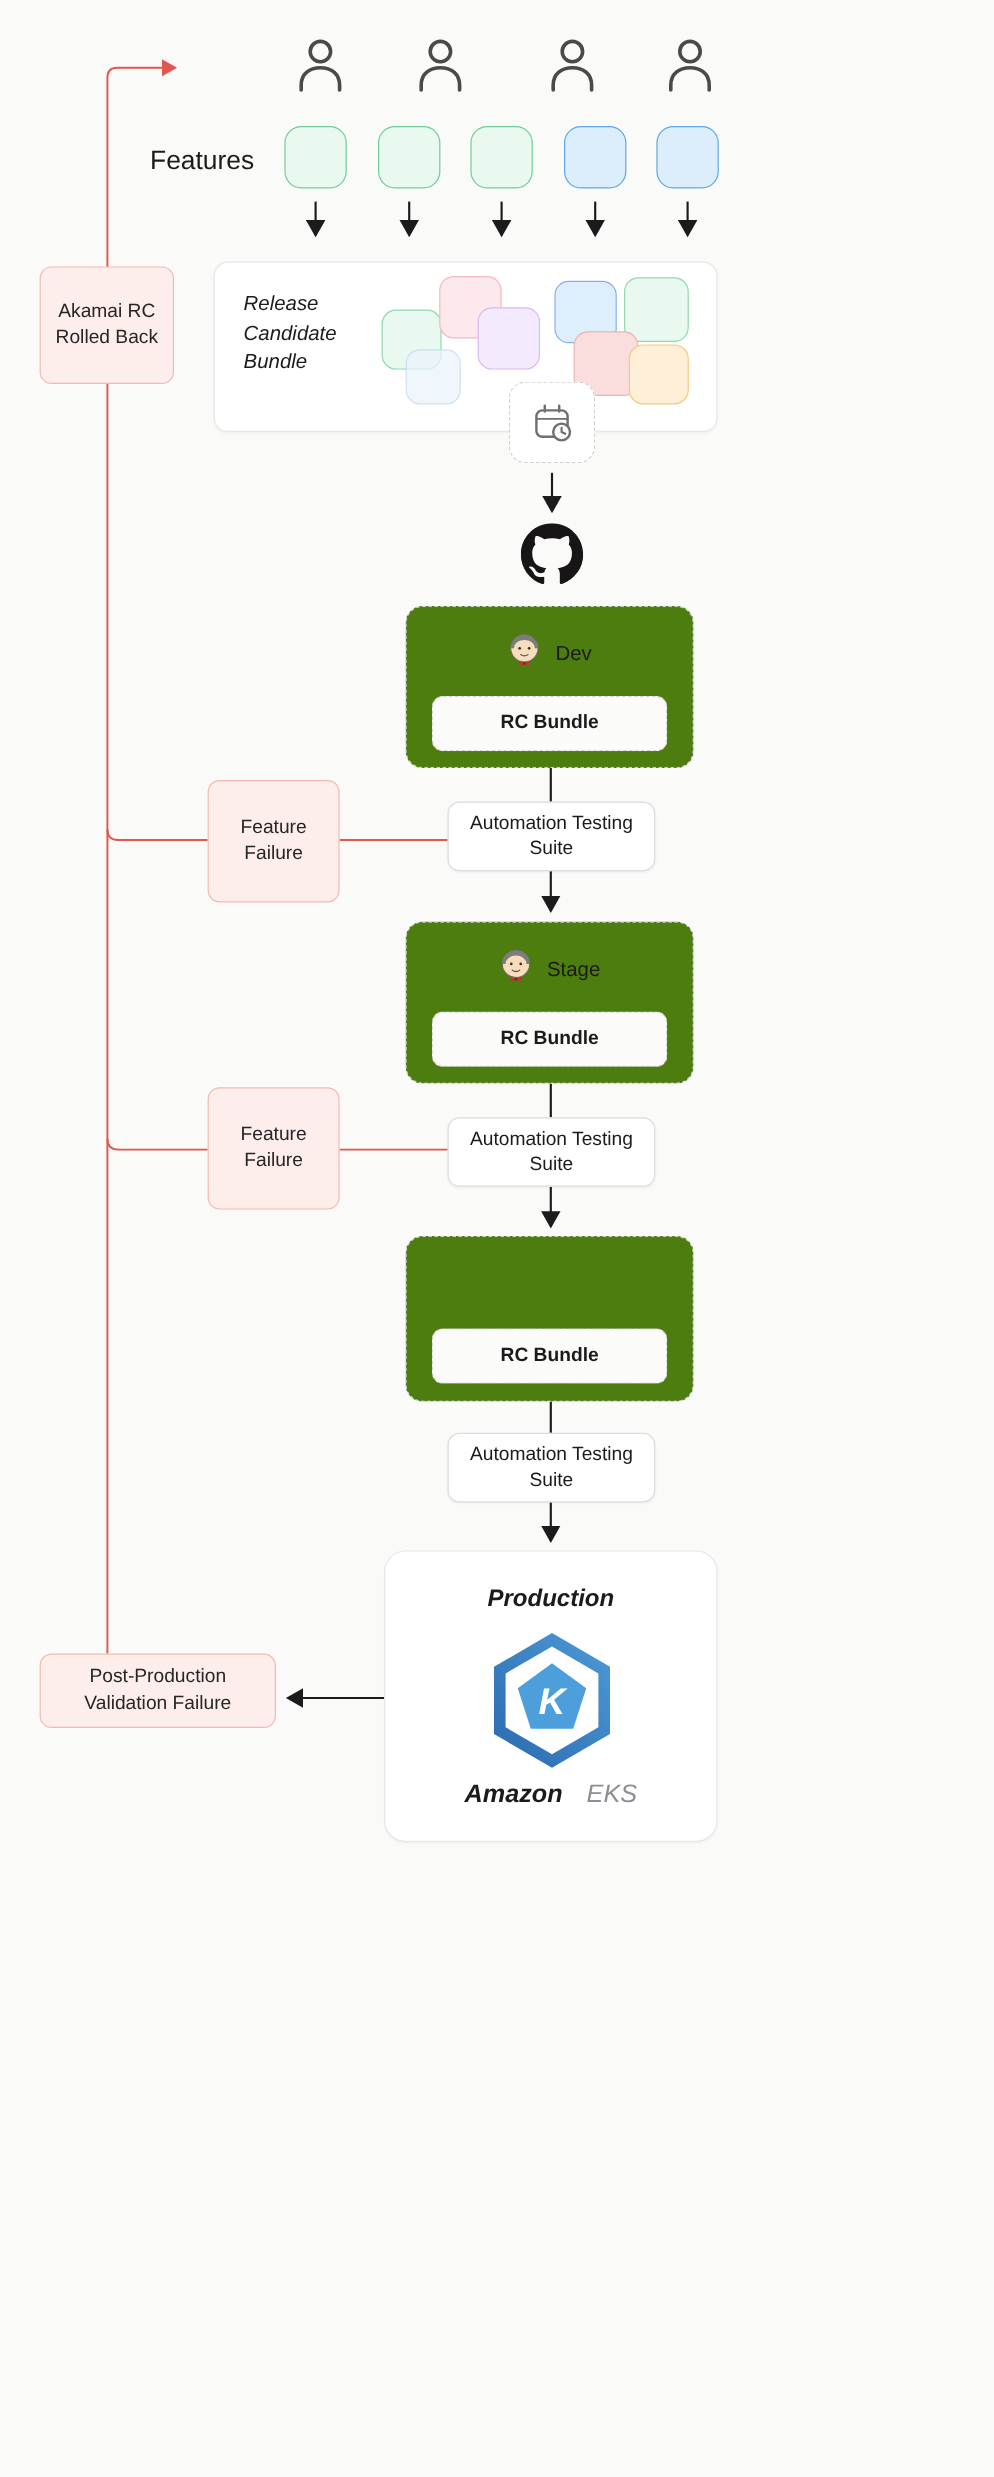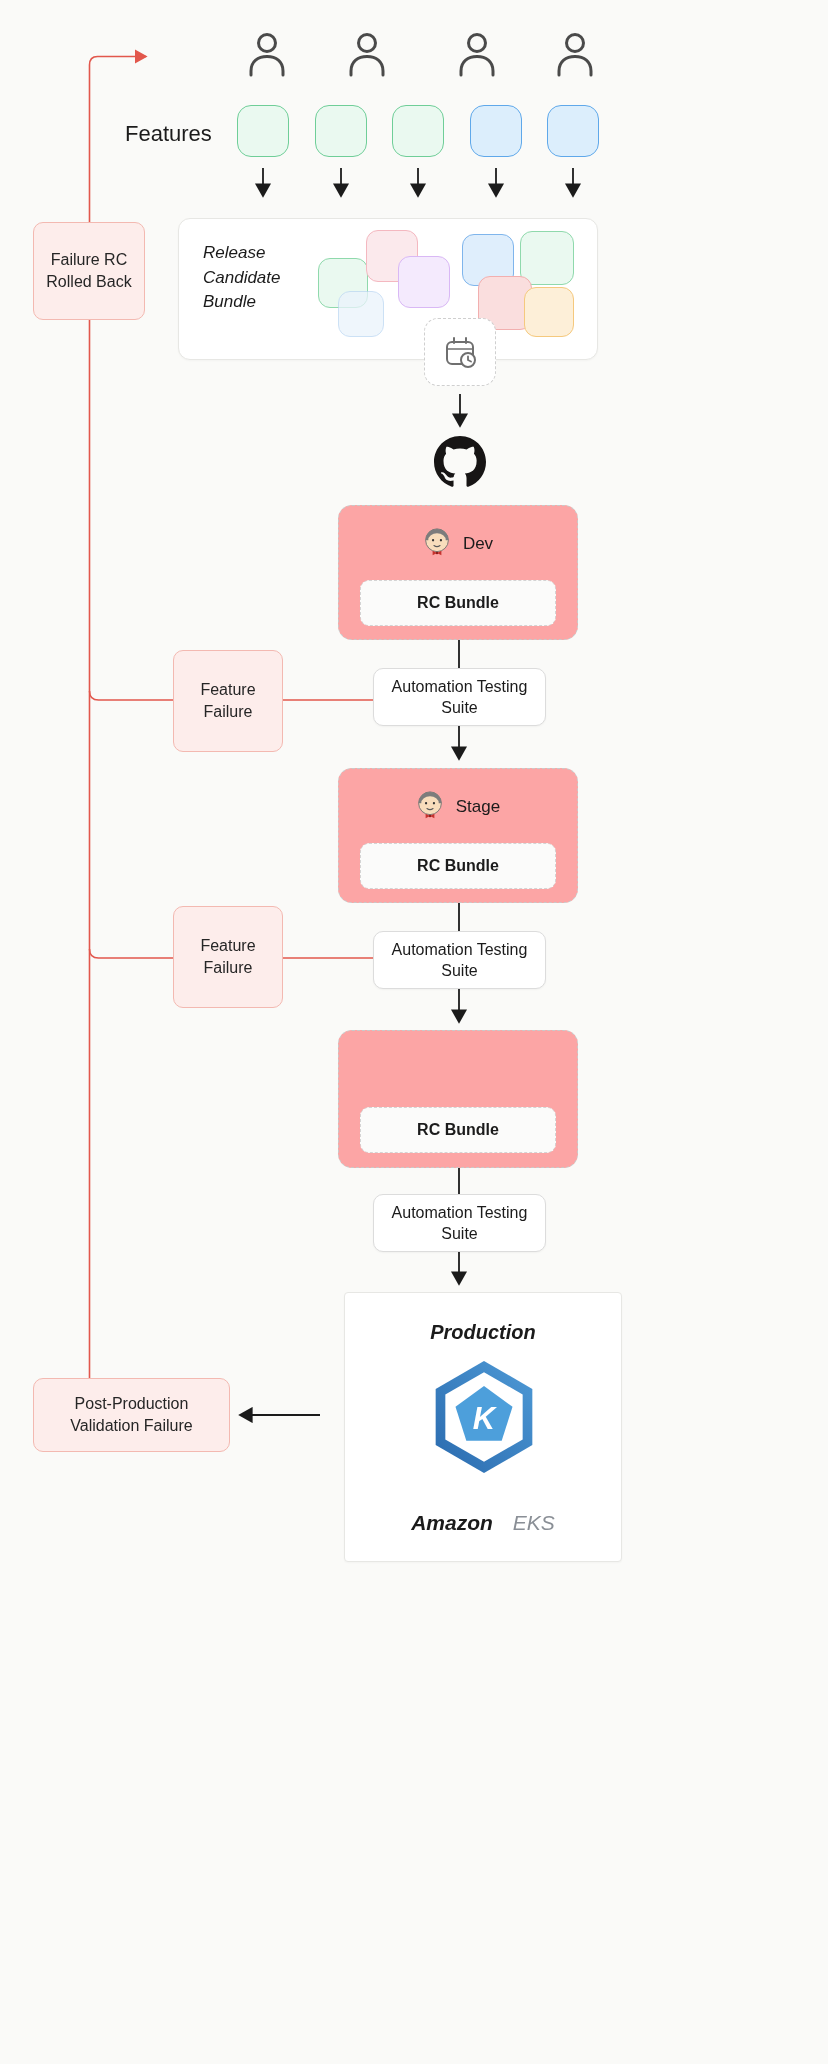--- a/index.html
+++ b/index.html
@@ -10,21 +10,21 @@
   }
   .canvas{position:relative;width:828px;height:2064px;overflow:hidden;background:#FAFAF8;}
   .abs{position:absolute;}
   .node{position:absolute;z-index:2;box-sizing:border-box;}
   .white-box{
     background:#ffffff;border:1px solid #E7E7E4;border-radius:12px;
     box-shadow:0 1px 2px rgba(0,0,0,.03);
     font-style:italic;
   }
   .dashed-box{
-    background:#fca5a5;border:1.5px dashed #C9C9C9;border-radius:14px;
+    background:#4d7c0f;border:1.5px dashed #C9C9C9;border-radius:14px;
   }
   .inner-bundle{
     border:1.5px dashed #D4D4D4;border-radius:9px;background:#FBFBFA;
     display:flex;align-items:center;justify-content:center;
     font-size:16px;color:#1b1b1b;font-weight:bold;
   }
   .ats{
     background:#ffffff;border:1px solid #DCDCDC;border-radius:10px;
     display:flex;align-items:center;justify-content:center;text-align:center;
     font-size:16px;line-height:1.32;box-shadow:0 1px 2px rgba(0,0,0,.04);
@@ -202,21 +202,21 @@
   </div>
 
   <div class="node ats" style="left:373px;top:931px;width:173px;height:58px;">Automation Testing Suite</div>
 
   <div class="node dashed-box" style="left:338px;top:1030px;width:240px;height:138px;">
     <div class="inner-bundle abs" style="left:21px;top:76px;width:194px;height:44px;">RC Bundle</div>
   </div>
 
   <div class="node ats" style="left:373px;top:1194px;width:173px;height:58px;">Automation Testing Suite</div>
 
-  <div class="node white-box" style="left:320px;top:1292px;width:278px;height:270px;border-radius:4px;margin-left:24px;">
+  <div class="node white-box" style="left:320px;top:1292px;width:278px;height:243px;border-radius:18px;">
     <div class="prod-title abs" style="left:0;right:0;top:28px;">Production</div>
     <div class="abs" style="left:81px;top:64px;width:116px;height:120px;">
       <svg viewBox="0 0 120 124" width="116" height="120">
         <defs>
           <linearGradient id="eksG" x1="0" y1="1" x2="1" y2="0">
             <stop offset="0" stop-color="#2A6AAE"></stop>
             <stop offset="1" stop-color="#4E9AD6"></stop>
           </linearGradient>
         </defs>
         <polygon points="60,4 110,33 110,91 60,120 10,91 10,33" fill="url(#eksG)"></polygon>
@@ -224,21 +224,21 @@
         <polygon points="60,30 89.5,51.5 78.3,86.5 41.7,86.5 30.5,51.5" fill="#4D9FDB"></polygon>
         <text x="60" y="74" text-anchor="middle" font-family="Liberation Sans, sans-serif" font-size="32" font-weight="bold" fill="#ffffff">K</text>
       </svg>
     </div>
     <div class="brand abs" style="left:0;right:0;bottom:26px;">
       <span class="brand-bold">Amazon</span>
       <span class="brand-light">EKS</span>
     </div>
   </div>
 
-  <div class="node pink-box" style="left:33px;top:222px;width:112px;height:98px;">Failure RC Rolled Back</div>
+  <div class="node pink-box" style="left:33px;top:222px;width:112px;height:98px;">Akamai RC Rolled Back</div>
 
   <div class="node pink-box" style="left:173px;top:650px;width:110px;height:102px;">Feature Failure</div>
 
   <div class="node pink-box" style="left:173px;top:906px;width:110px;height:102px;">Feature Failure</div>
 
-  <div class="node pink-box" style="left:33px;top:1378px;width:197px;height:74px;">Post-Production Validation Failure</div>
+  <div class="node pink-box" style="left:33px;top:1378px;width:197px;height:62px;">Post-Production Validation Failure</div>
 
 </div>
 
 </body></html>

